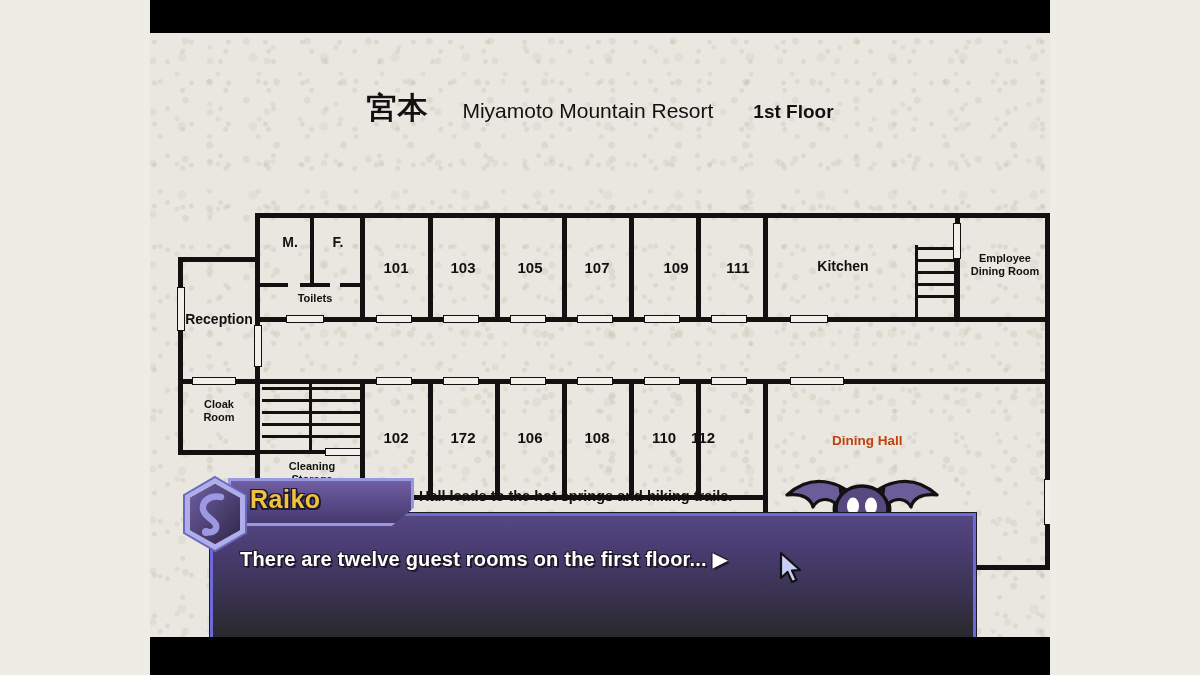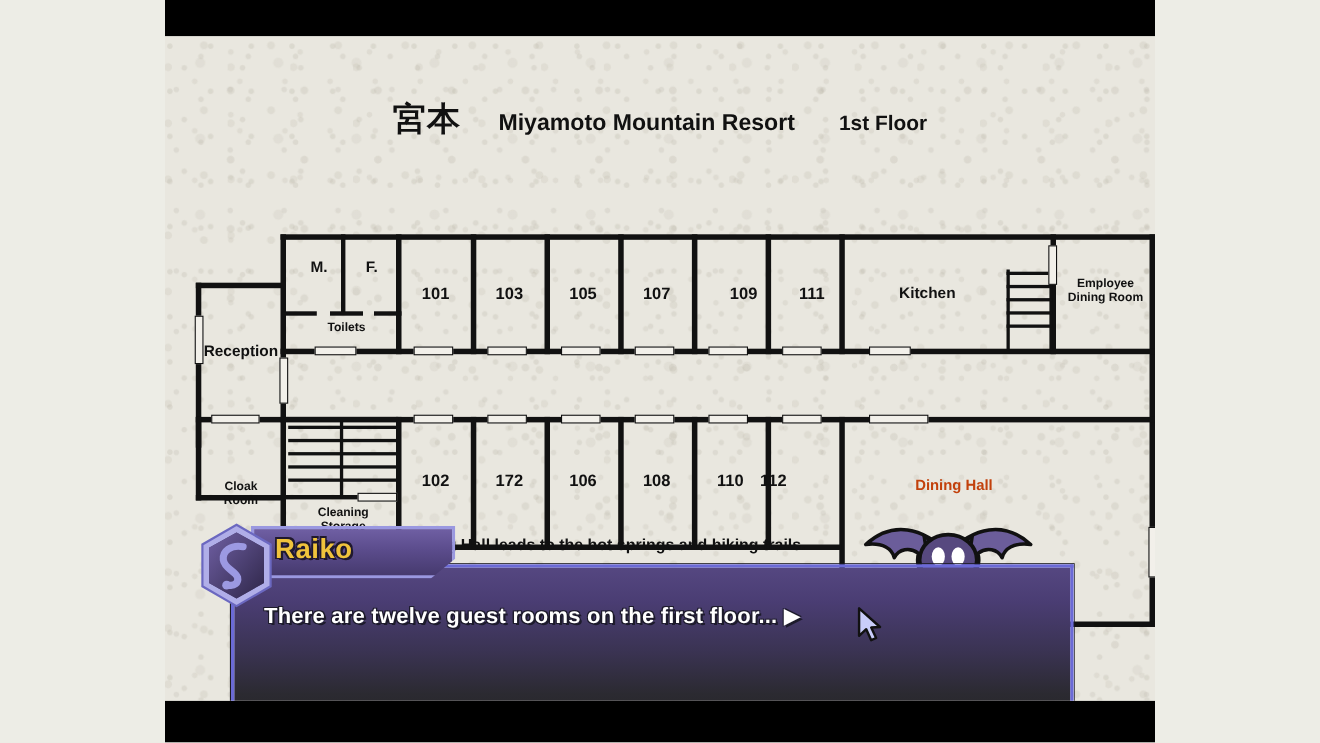--- a/index.html
+++ b/index.html
@@ -38,21 +38,21 @@
       radial-gradient(circle at 95% 25%, rgba(176,171,156,.22) 0 2px, transparent 3px);
     background-size:37px 41px,53px 47px,61px 59px,43px 39px,67px 63px,
                     49px 55px,71px 69px,41px 45px,57px 51px,63px 57px;
     opacity:.85;pointer-events:none;
   }
 
   
   #title-row{position:absolute;left:0;top:55px;width:900px;text-align:center;}
   .t-kanji{font-size:30px;font-weight:bold;color:#111;letter-spacing:1px;
            font-family:"DejaVu Sans",sans-serif;}
-  .t-main{font-size:21px;font-weight:bold;color:#111;margin-left:34px;}
+  .t-main{font-size:21px;font-weight:normal;color:#111;margin-left:34px;}
   .t-floor{font-size:19px;font-weight:bold;color:#111;margin-left:40px;}
 
   
   #plan{position:absolute;left:20px;top:146px;width:880px;height:390px;}
   .wall{position:absolute;background:#111;}
   .rlabel{position:absolute;font-weight:bold;color:#111;text-align:center;
           line-height:1.15;white-space:pre-line;}
   .rnum{font-size:15px;}
   .rname{font-size:11px;text-align:center;}
   .rname-lg{font-size:14px;}
@@ -218,21 +218,21 @@
       <div class="rlabel rnum" style="left:330px;top:80px;width:60px;">105</div>
       <div class="rlabel rnum" style="left:397px;top:80px;width:60px;">107</div>
       <div class="rlabel rnum" style="left:464px;top:80px;width:60px;padding-left:12px;">109</div>
       <div class="rlabel rnum" style="left:510px;top:80px;width:60px;padding-left:28px;">111</div>
 
       <div class="rlabel rname-lg" style="left:618px;top:79px;width:110px;">Kitchen</div>
       <div class="rlabel rname" style="left:792px;top:73px;width:86px;">Employee
 Dining Room</div>
 
       <div class="rlabel rname-lg" style="left:8px;top:132px;width:82px;">Reception</div>
-      <div class="rlabel rname" style="left:8px;top:219px;width:82px;margin-top:38px;">Cloak
+      <div class="rlabel rname" style="left:8px;top:219px;width:82px;">Cloak
 Room</div>
       <div class="rlabel rname" style="left:92px;top:281px;width:100px;">Cleaning
 Storage</div>
 
       <div class="rlabel rnum" style="left:196px;top:250px;width:60px;">102</div>
       <div class="rlabel rnum" style="left:263px;top:250px;width:60px;">172</div>
       <div class="rlabel rnum" style="left:330px;top:250px;width:60px;">106</div>
       <div class="rlabel rnum" style="left:397px;top:250px;width:60px;">108</div>
       <div class="rlabel rnum" style="left:464px;top:250px;width:60px;text-align:center;">110</div>
       <div class="rlabel rnum" style="left:503px;top:250px;width:60px;">112</div>

